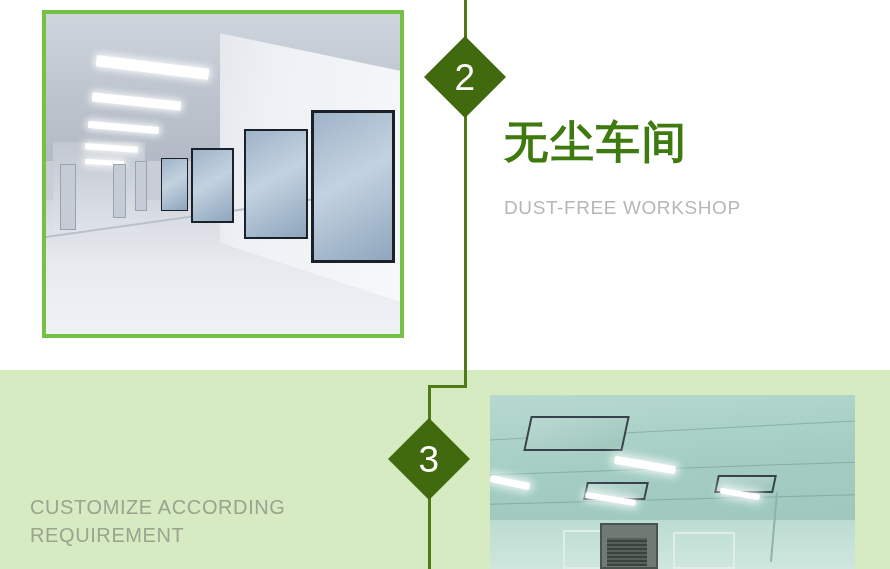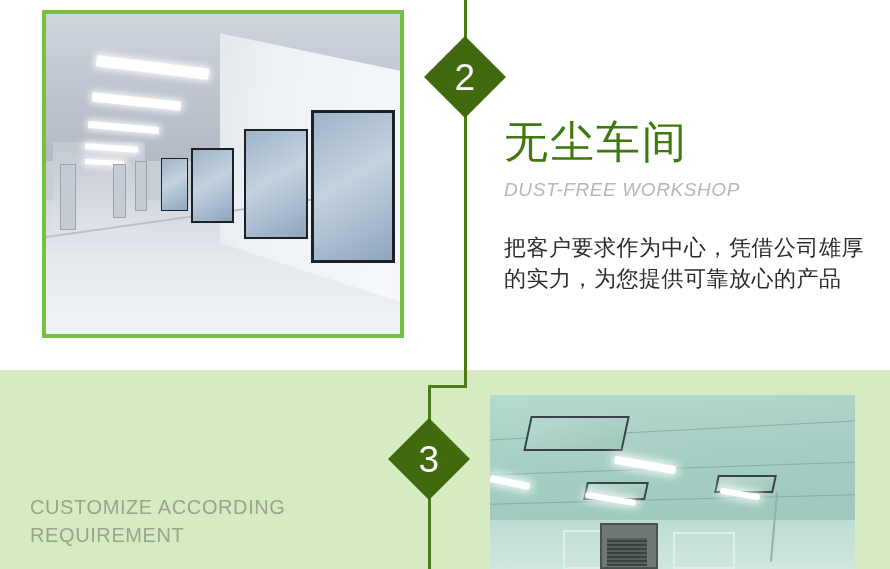--- a/index.html
+++ b/index.html
@@ -178,32 +178,31 @@
   .block-2 {
     position: absolute;
     left: 504px;
     top: 118px;
     width: 380px;
   }
   .heading-cn {
     font-size: 44px;
     line-height: 1.08;
     color: #3f7a0f;
-    font-weight: 400;
+    font-weight: 700;
     letter-spacing: 2px;
     margin: 0;
   }
   .heading-en {
     font-size: 19px;
     line-height: 1.5;
     color: #b7b7b7;
     letter-spacing: 0.6px;
-    margin: 10px 0 0 0;
+    margin: 28px 0 0 0;
     font-weight: 400;
-    font-style: italic;
   }
   .body-cn {
     font-size: 22px;
     line-height: 1.42;
     color: #2b2b2b;
     margin: 28px 0 0 0;
     letter-spacing: 0.5px;
   }
 
   
@@ -264,21 +263,20 @@
     </div>
   </div>
 
   <div class="badge badge-2">
     <span>2</span>
   </div>
 
   <div class="block-2">
     <h2 class="heading-cn">无尘车间</h2>
     <p class="heading-en">DUST-FREE WORKSHOP</p>
-    <p class="body-cn">把客户要求作为中心，凭借公司雄厚的实力，为您提供可靠放心的产品</p>
   </div>
 
   <div class="badge badge-3">
     <span>3</span>
   </div>
 
   <div class="block-3">
     <p class="heading-en-3">CUSTOMIZE ACCORDING REQUIREMENT</p>
   </div>
 

